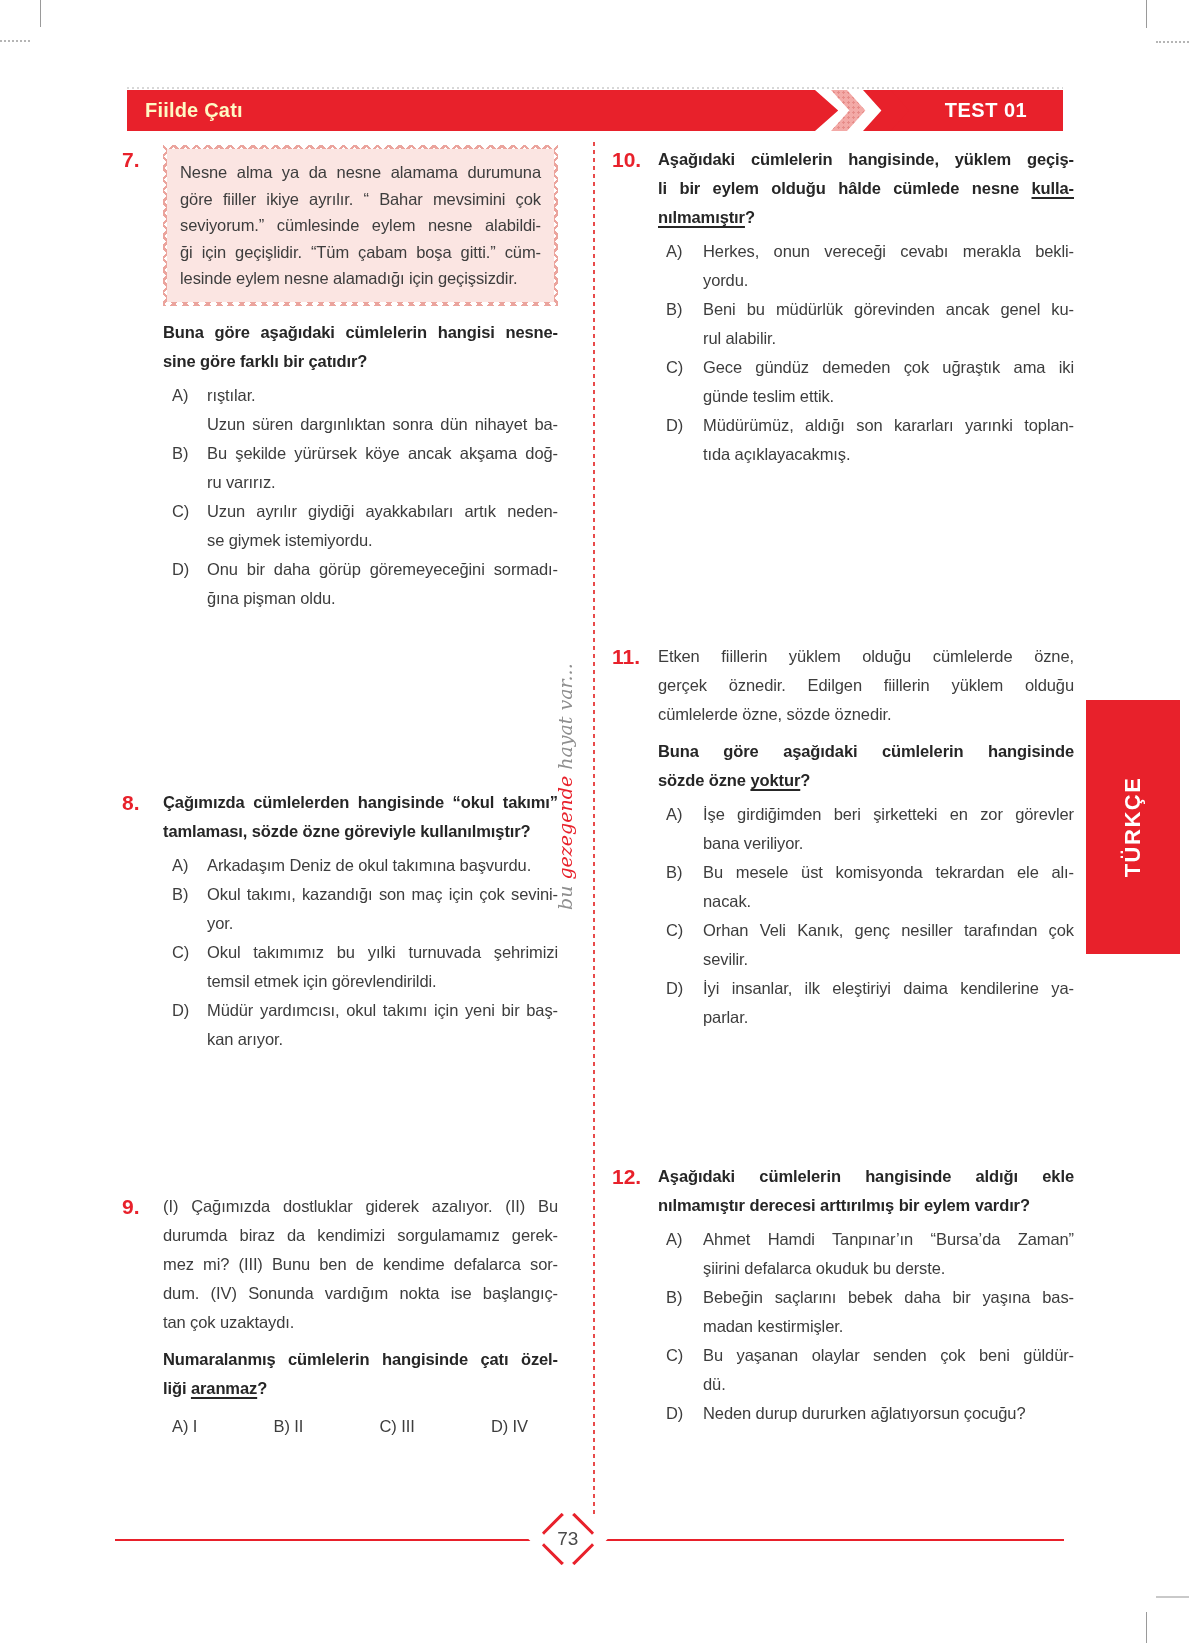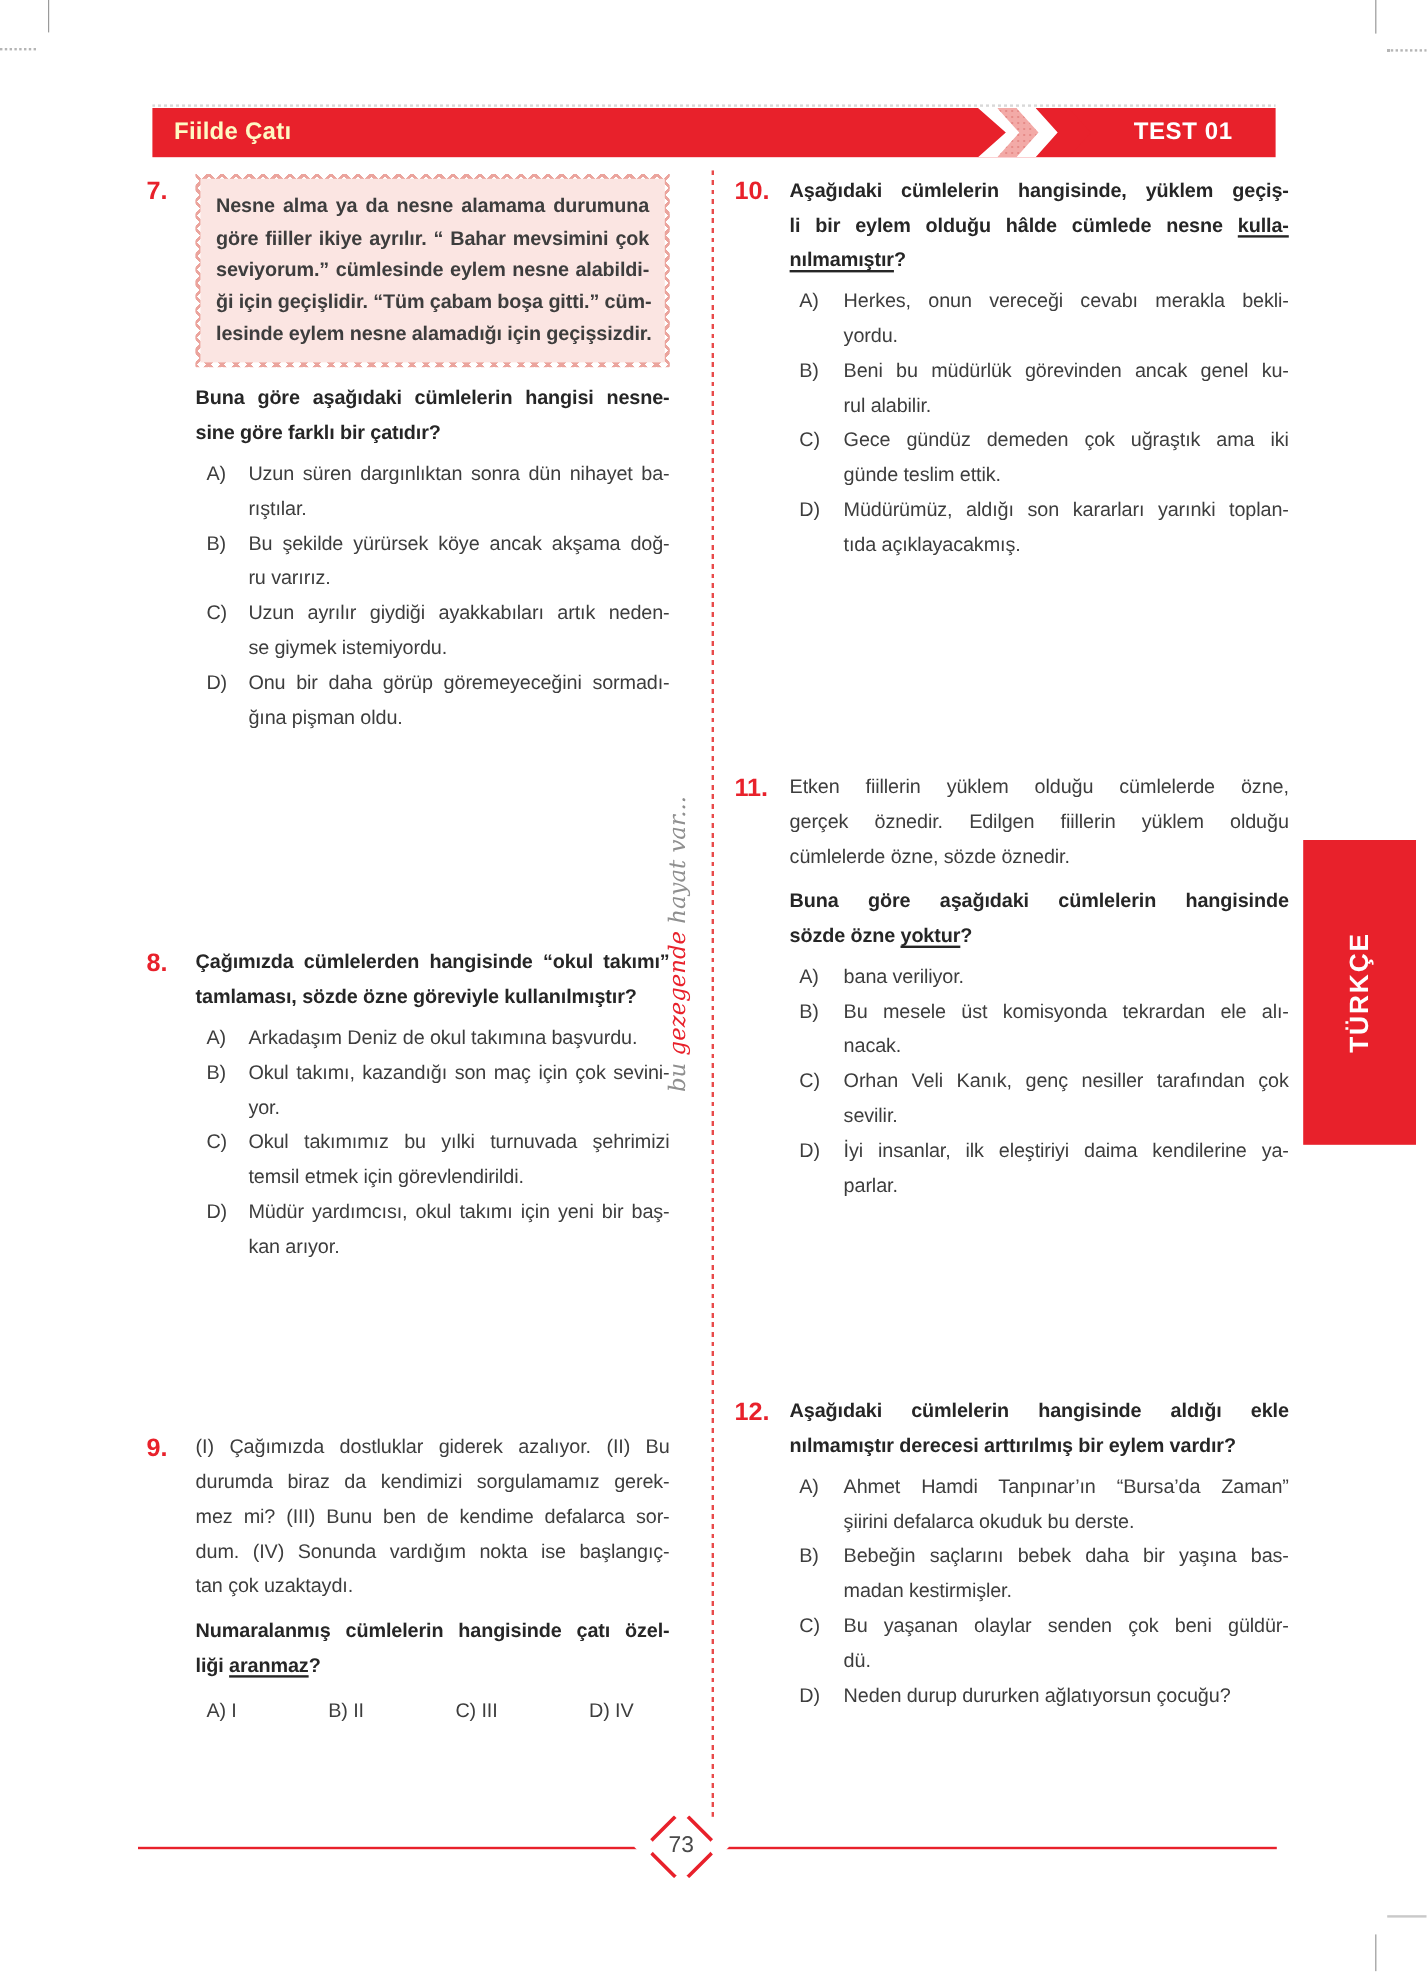--- a/index.html
+++ b/index.html
@@ -67,21 +67,21 @@
   .col-right .opt .letter{width:37px;}
   .opt .otext{flex:1;min-width:0;}
   .options-inline{margin-top:9px;margin-left:9px;width:356px;display:flex;justify-content:space-between;gap:32px;}
 
   
   .infobox{padding:4px;background-color:#fff;
     background-image:
       repeating-linear-gradient(45deg,var(--pink-line) 0 2.5px,transparent 2.5px 8px),
       repeating-linear-gradient(-45deg,var(--pink-line) 0 2.5px,transparent 2.5px 8px);}
   .infobox-inner{background:var(--pink-bg);padding:10px 13px;}
-  .infobox-inner .tline{line-height:26.5px;font-weight:bold;}
+  .infobox-inner .tline{line-height:26.5px;}
 
   
   .divider{position:absolute;left:593px;top:142px;width:2px;height:1372px;
     background:repeating-linear-gradient(180deg,#e84a4a 0 4px,transparent 4px 8px);}
   .watermark{position:absolute;left:442px;top:772px;width:250px;height:26px;
     transform:rotate(-90deg);font-family:"DejaVu Serif",serif;font-style:italic;
     font-size:19px;color:#8f8f8f;text-align:center;white-space:nowrap;}
   .watermark .r{color:var(--red);}
 
   
@@ -136,22 +136,22 @@
             </div>
         </div>
         <div class="prompt">
             <div class="tline"><span class="b">Buna göre aşağıdaki cümlelerin hangisi nesne-</span></div>
             <div class="tline tlast"><span class="b">sine göre farklı bir çatıdır?</span></div>
           </div>
         <div class="options">
           <div class="opt">
             <span class="letter">A)</span>
             <span class="otext">
+                <div class="tline tlast"><span>rıştılar.</span></div>
                 <div class="tline"><span>Uzun süren dargınlıktan sonra dün nihayet ba-</span></div>
-                <div class="tline tlast"><span>rıştılar.</span></div>
               </span>
           </div>
           <div class="opt">
             <span class="letter">B)</span>
             <span class="otext">
                 <div class="tline"><span>Bu şekilde yürürsek köye ancak akşama doğ-</span></div>
                 <div class="tline tlast"><span>ru varırız.</span></div>
               </span>
           </div>
           <div class="opt">
@@ -288,20 +288,21 @@
             <div class="tline tlast"><span>cümlelerde özne, sözde öznedir.</span></div>
           </div>
         <div class="prompt">
             <div class="tline"><span class="b">Buna göre aşağıdaki cümlelerin hangisinde</span></div>
             <div class="tline tlast"><span class="b">sözde özne </span><span class="b u">yoktur</span><span class="b">?</span></div>
           </div>
         <div class="options">
           <div class="opt">
             <span class="letter">A)</span>
             <span class="otext">
+                <div class="tline"><span>İşe girdiğimden beri şirketteki en zor görevler</span></div>
                 <div class="tline tlast"><span>bana veriliyor.</span></div>
               </span>
           </div>
           <div class="opt">
             <span class="letter">B)</span>
             <span class="otext">
                 <div class="tline"><span>Bu mesele üst komisyonda tekrardan ele alı-</span></div>
                 <div class="tline tlast"><span>nacak.</span></div>
               </span>
           </div>

